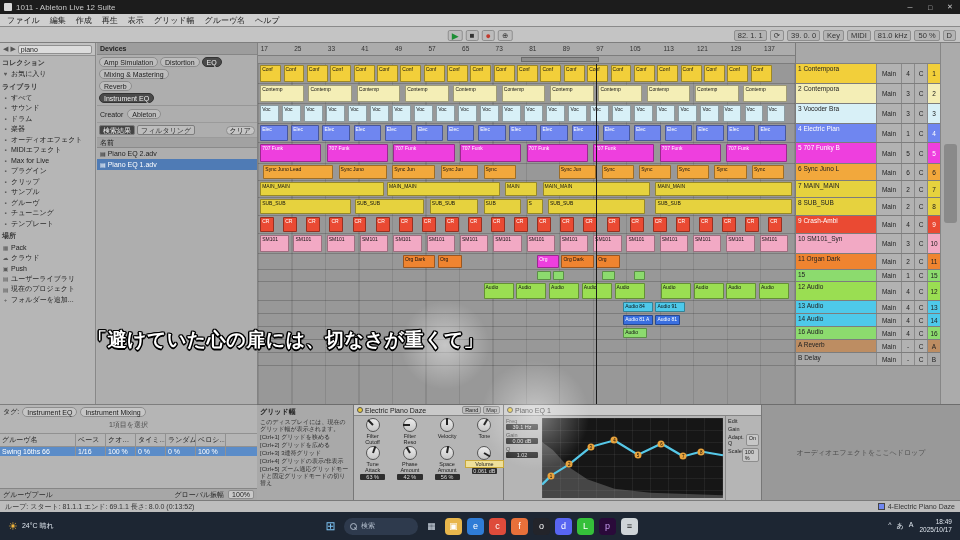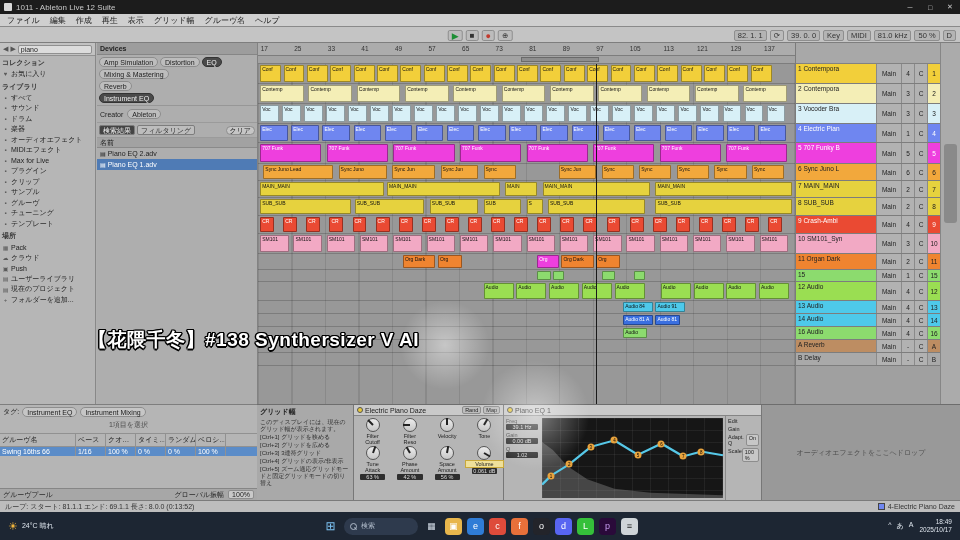--- a/index.html
+++ b/index.html
@@ -912,16 +912,16 @@
       <span class="tb-clock">
         <span>18:49</span><br>
         <span>2025/10/17</span>
       </span>
     </div>
   </div>
 
   <div class="bokeh" style="left:400px;top:300px;width:90px;height:90px;"></div>
   <div class="bokeh" style="left:480px;top:360px;width:110px;height:110px;"></div>
   <div class="subtitle">
-    <div>【花隈千冬】#138 Synthersizer V AI</div>
+    <div>「避けていた心の扉には、切なさが重くて」</div>
   </div>
 
 </div>
 
 </body></html>

